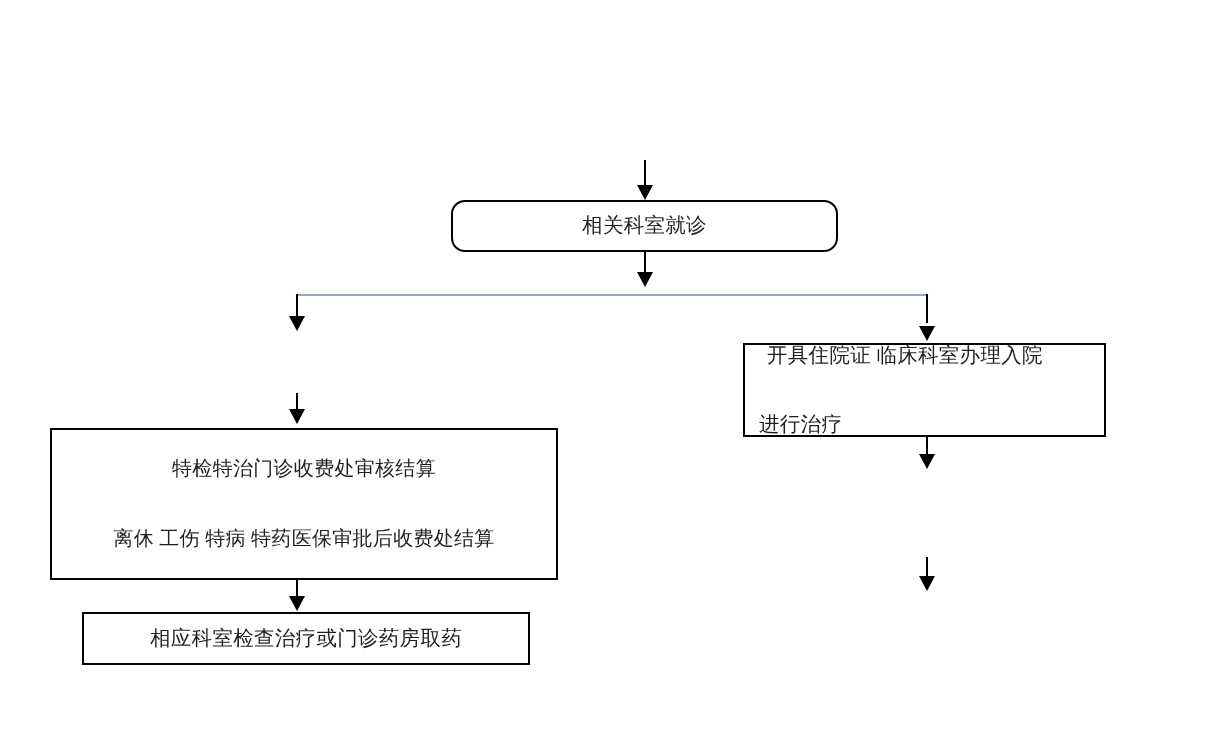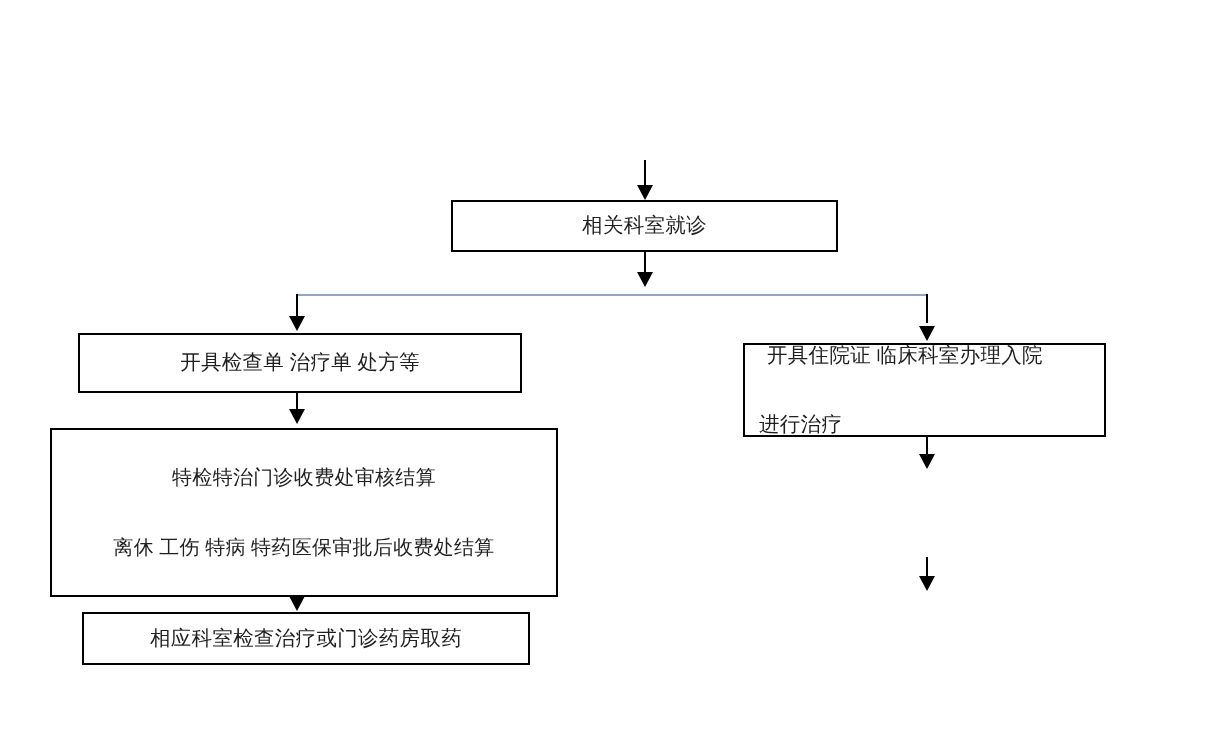--- a/index.html
+++ b/index.html
@@ -63,43 +63,40 @@
 </style>
 </head>
 <body>
 
 <div id="canvas">
 
 
   <div class="vline" style="left:644px; top:160px; height:27px;"></div>
   <div class="arrowhead" style="left:637px; top:185px;"></div>
 
-  <div class="node center" style="left:451px; top:200px; width:387px; height:52px;">
+  <div class="node center" style="left:451px; top:200px; width:387px; height:52px;border-radius:14px;">
     <span class="ln">相关科室就诊</span>
   </div>
 
   <div class="vline" style="left:644px; top:252px; height:22px;"></div>
   <div class="arrowhead" style="left:637px; top:272px;"></div>
 
   <div class="hline" style="left:296px; top:294px; width:632px;"></div>
 
   <div class="vline" style="left:296px; top:294px; height:24px;"></div>
   <div class="arrowhead" style="left:289px; top:316px;"></div>
 
   <div class="vline" style="left:926px; top:294px; height:29px;"></div>
   <div class="arrowhead" style="left:919px; top:326px;"></div>
 
-  <div class="node center" style="left:78px; top:333px; width:444px; height:60px;">
-    <span class="ln">开具检查单 治疗单 处方等</span>
-  </div>
 
   <div class="vline" style="left:296px; top:393px; height:17px;"></div>
   <div class="arrowhead" style="left:289px; top:409px;"></div>
 
-  <div class="node center" style="left:50px; top:428px; width:508px; height:169px; font-size:20px; line-height:1.68;gap:36px;">
+  <div class="node center" style="left:50px; top:428px; width:508px; height:152px; font-size:20px; line-height:1.68;gap:36px;">
     <span class="ln">特检特治门诊收费处审核结算</span>
     <span class="ln">离休 工伤 特病 特药医保审批后收费处结算</span>
   </div>
 
   <div class="vline" style="left:296px; top:580px; height:17px;"></div>
   <div class="arrowhead" style="left:289px; top:596px;"></div>
 
   <div class="node center" style="left:82px; top:612px; width:448px; height:53px;">
     <span class="ln">相应科室检查治疗或门诊药房取药</span>
   </div>

